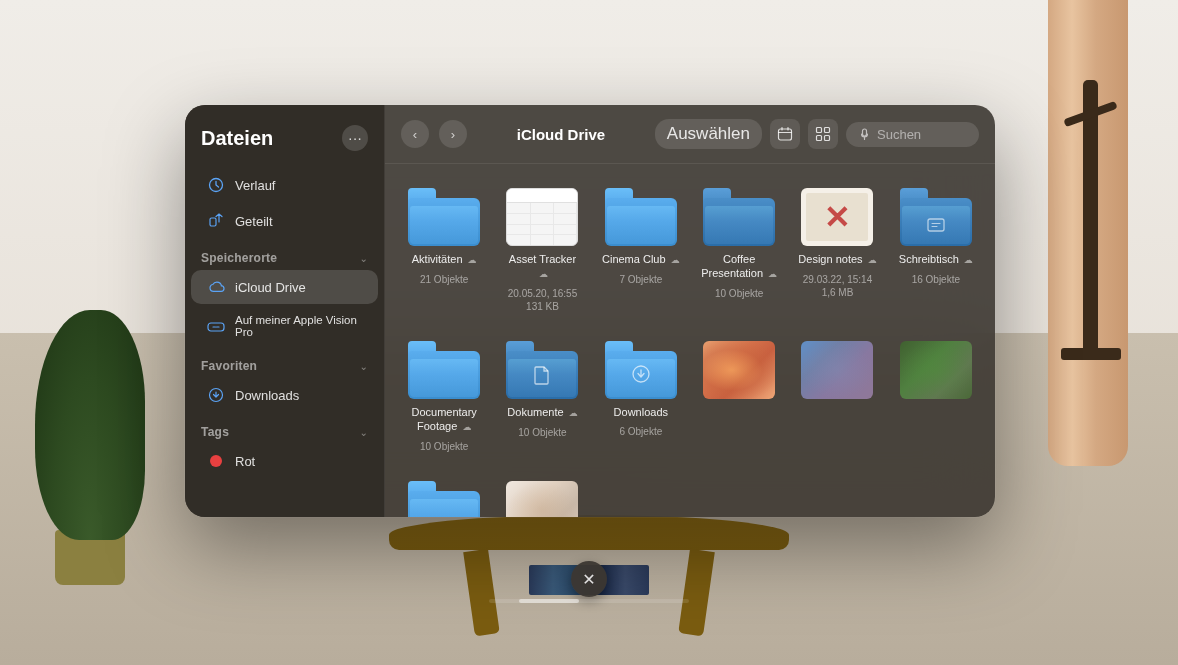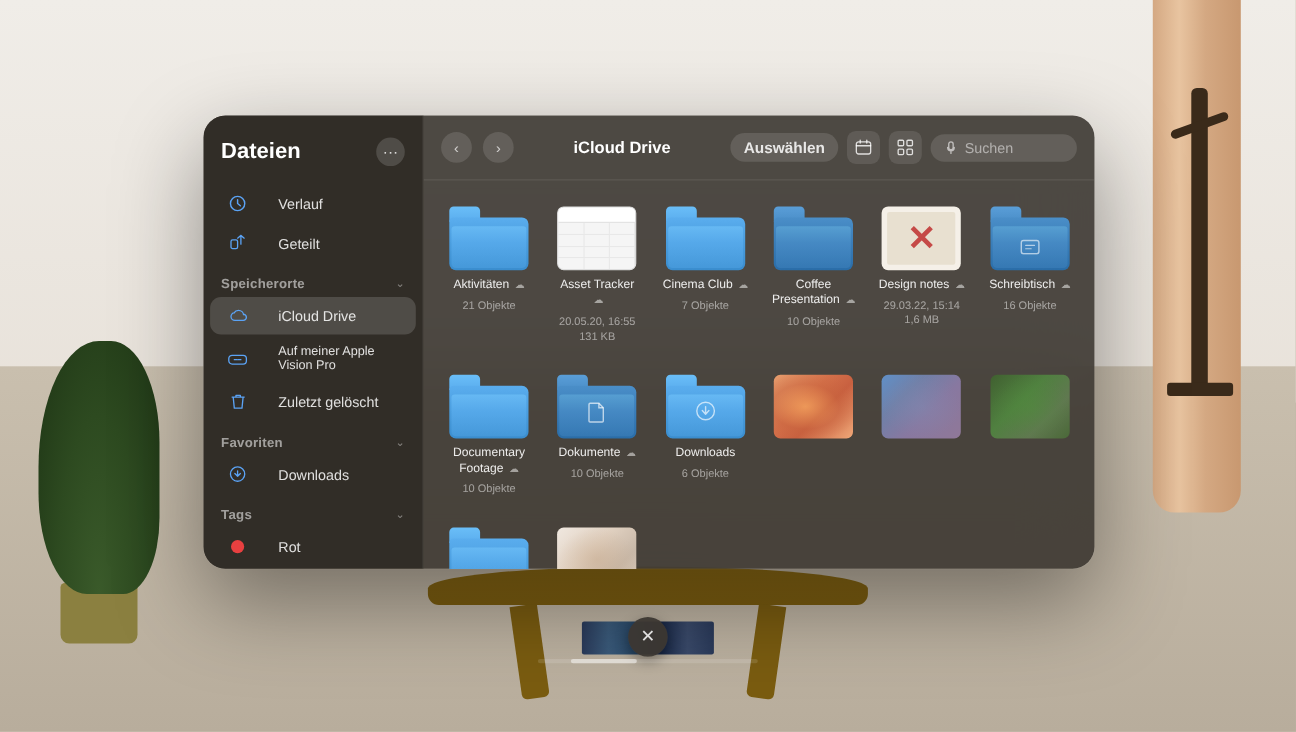--- a/index.html
+++ b/index.html
@@ -204,21 +204,21 @@
       display: flex;
       align-items: center;
       justify-content: center;
       color: rgba(255,255,255,0.8);
       font-size: 14px;
     }
 
     .sidebar-item {
       display: flex;
       align-items: center;
-      gap: 28px;
+      gap: 10px;
       padding: 8px 16px;
       cursor: pointer;
       border-radius: 10px;
       margin: 1px 6px;
       color: rgba(255,255,255,0.85);
       font-size: 13px;
       transition: background 0.15s;
     }
 
     .sidebar-item.active {
@@ -306,26 +306,25 @@
       align-items: center;
       gap: 8px;
     }
 
     .toolbar-btn {
       background: rgba(255,255,255,0.12);
       border: none;
       border-radius: 14px;
       padding: 5px 12px;
       color: rgba(255,255,255,0.85);
-      font-size: 14px;
+      font-size: 17px;
       cursor: pointer;
       display: flex;
       align-items: center;
       gap: 5px;
-      font-weight: bold;
     }
 
     .toolbar-icon-btn {
       width: 30px;
       height: 30px;
       border-radius: 8px;
       background: rgba(255,255,255,0.1);
       border: none;
       cursor: pointer;
       display: flex;
@@ -671,28 +670,20 @@
     <div class="sidebar-item">
       <span class="sidebar-item-icon">
         <svg width="18" height="13" viewBox="0 0 18 13" fill="none">
           <rect x="1" y="3" width="16" height="8" rx="3" stroke="#5ba3f5" stroke-width="1.2"></rect>
           <path d="M6 7h2.5M9.5 7H12" stroke="#5ba3f5" stroke-width="1.2" stroke-linecap="round"></path>
         </svg>
       </span>
       <span style="font-size:11.5px;">Auf meiner Apple Vision Pro</span>
     </div>
 
-    <div class="sidebar-item">
-      <span class="sidebar-item-icon">
-        <svg width="15" height="16" viewBox="0 0 15 16" fill="none">
-          <path d="M2 4h11M5.5 4V2.5h4V4M3 4l1 10h7l1-10" stroke="#5ba3f5" stroke-width="1.2" stroke-linecap="round" stroke-linejoin="round"></path>
-        </svg>
-      </span>
-      <span>Zuletzt gelöscht</span>
-    </div>
 
     <div class="sidebar-section-header">
       <span class="sidebar-section-title">Favoriten</span>
       <span class="sidebar-chevron">⌄</span>
     </div>
 
     <div class="sidebar-item">
       <span class="sidebar-item-icon">
         <svg width="16" height="16" viewBox="0 0 16 16" fill="none">
           <circle cx="8" cy="8" r="6.5" stroke="#5ba3f5" stroke-width="1.2"></circle>

